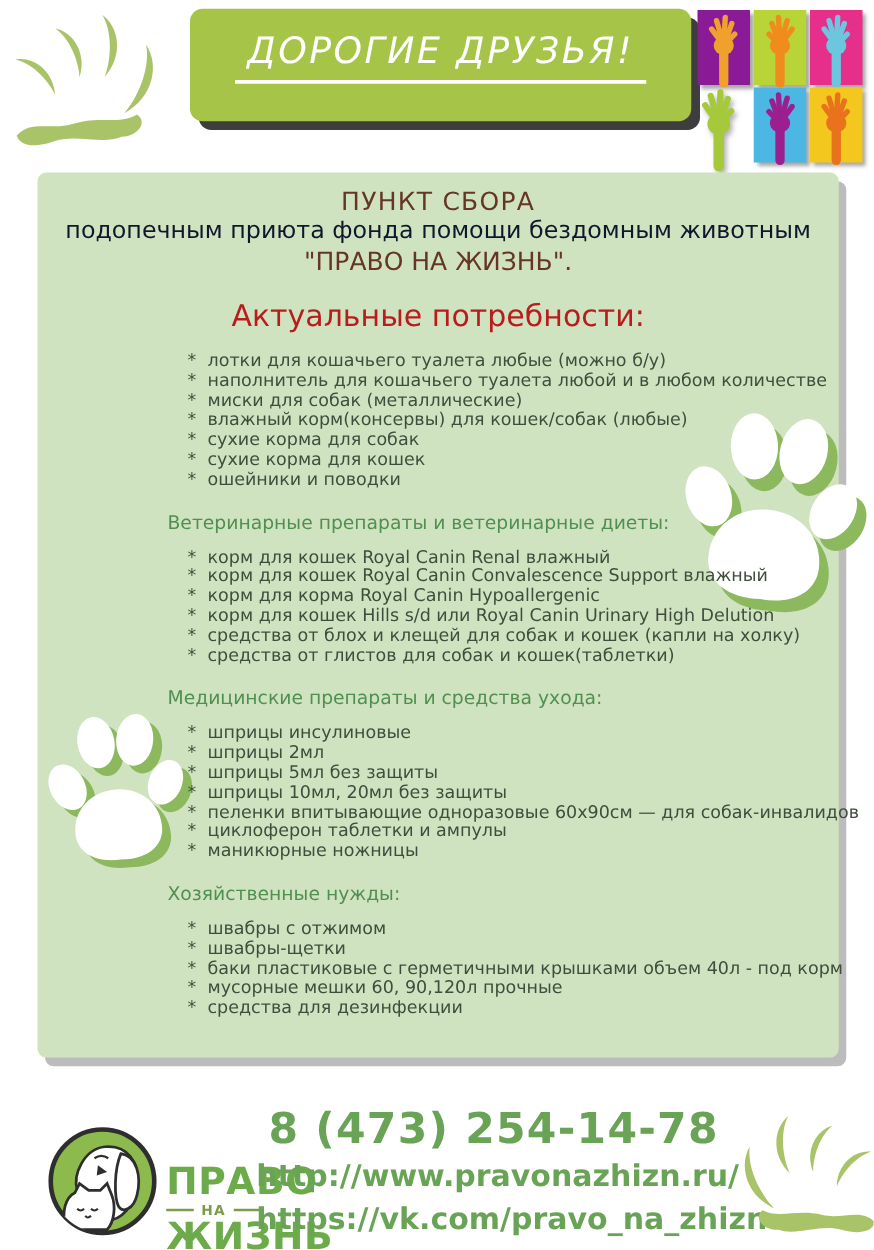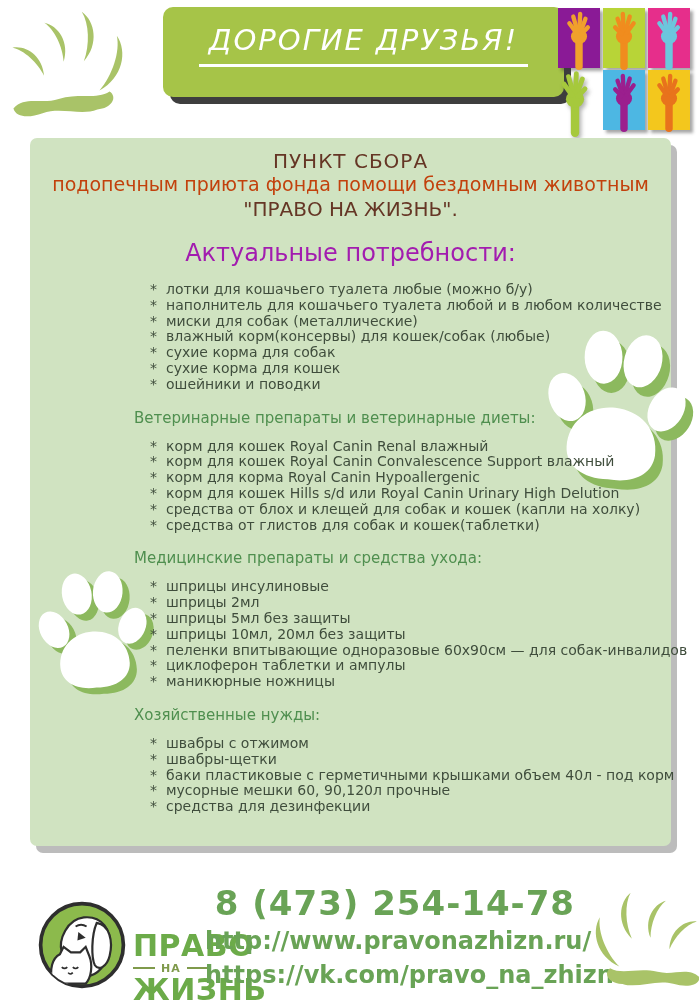--- a/index.html
+++ b/index.html
@@ -6,21 +6,21 @@
   html,body { background:#ffffff; }
   body { font-family:"DejaVu Sans", sans-serif; }
   .page { position:relative; width:699px; height:1000px; margin:0 auto; background:#ffffff; overflow:hidden; }
 
   
   .paw-outline { position:absolute; }
   .paw-outline.tl { left:4px; top:6px; width:132px; height:122px; }
   .paw-outline.br { left:584px; top:884px; width:122px; height:118px; transform:scaleX(-1) rotate(4deg); }
 
   
-  .header-box { position:absolute; left:163px; top:7px; width:401px; height:90px;
+  .header-box { position:absolute; left:152px; top:7px; width:401px; height:90px;
     background:#a6c448; border-radius:10px; box-shadow:7px 7px 0 #3e3e3e;
     display:flex; align-items:center; justify-content:center; }
   .header-title { color:#ffffff; font-size:29px; font-style:italic; letter-spacing:2px;
     border-bottom:3px solid #ffffff; padding:0 10px 7px 10px; margin-top:-14px; white-space:nowrap; }
 
   
   .hands { position:absolute; left:552px; top:5px; width:142px; height:132px; }
   .tile { position:absolute; width:42px; height:60px; box-shadow:3px 3px 3px rgba(60,60,60,0.45); }
   .tile .hand { position:absolute; left:1px; bottom:-2px; width:40px; height:62px; }
   .t-purple { background:#8a1a96; left:6px;  top:3px; }
@@ -29,23 +29,23 @@
   .t-blue   { background:#4db7e3; left:51px; top:65px; }
   .t-yellow { background:#f3c71d; left:96px; top:65px; }
   .hand-free { position:absolute; left:0px; top:62px; width:46px; height:70px;
     filter:drop-shadow(2px 3px 2px rgba(60,60,60,0.4)); }
   .flip { transform:scaleX(-1); }
 
   
   .panel { position:absolute; left:30px; top:138px; width:641px; height:708px;
     background:#d0e3c1; border-radius:7px; box-shadow:6px 7px 0 #bcbcbc; padding-top:12px; }
   .panel-title-1 { text-align:center; color:#653625; font-size:20px; line-height:22px; letter-spacing:1px; position:relative; z-index:2; }
-  .panel-title-2 { text-align:center; color:#c2410c; font-size:19px; line-height:24px; position:relative; z-index:2; }
+  .panel-title-2 { text-align:center; color:#0f172a; font-size:19px; line-height:24px; position:relative; z-index:2; }
   .panel-title-3 { text-align:center; color:#653625; font-size:20px; line-height:26px; position:relative; z-index:2; }
-  .needs-heading { text-align:center; color:#a21caf; font-size:24px; line-height:26px; margin:18px 0 16px 0; position:relative; z-index:2; }
+  .needs-heading { text-align:center; color:#b91c1c; font-size:24px; line-height:26px; margin:18px 0 16px 0; position:relative; z-index:2; }
   .list { padding-left:120px; position:relative; z-index:2; }
   .li { color:#3f4d3c; font-size:14px; line-height:15.8px; white-space:nowrap; }
   .li .bullet { display:inline-block; width:16px; }
   .section-heading { padding-left:104px; color:#4f8f4f; font-size:15px; line-height:18px;
     margin:16px 0 12px 0; position:relative; z-index:2; }
 
   
   .paw-solid { position:absolute; z-index:1; }
   .paw-solid.right { left:508px; top:182px; width:156px; height:172px; transform:rotate(6deg); }
   .paw-solid.left  { left:2px;  top:402px; width:122px; height:180px; transform:rotate(-4deg); }

